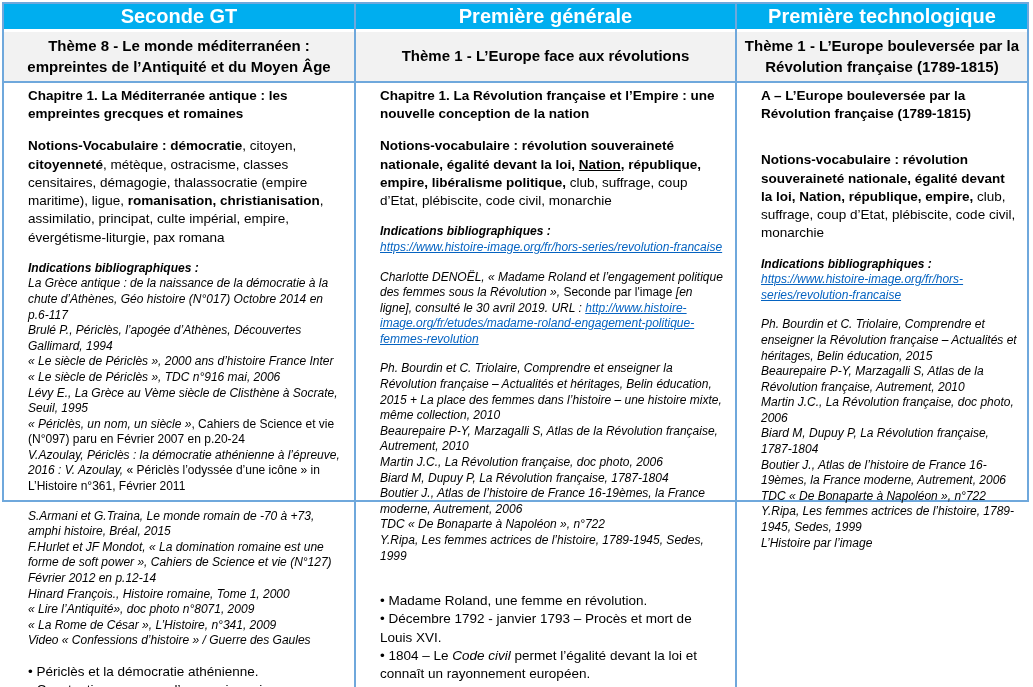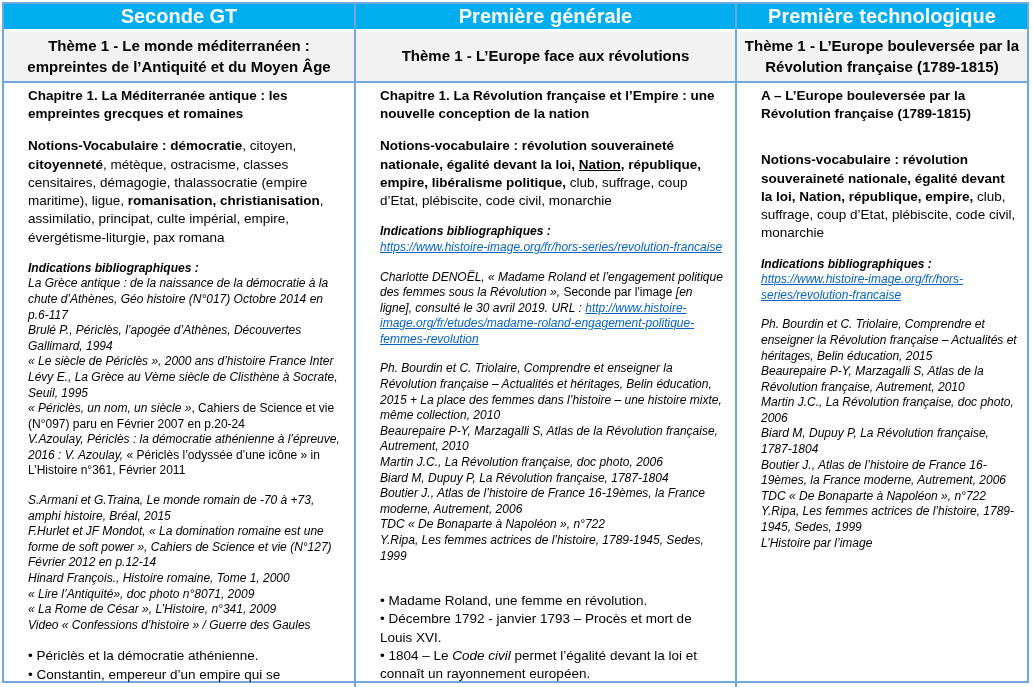--- a/index.html
+++ b/index.html
@@ -5,21 +5,21 @@
   * { box-sizing: border-box; margin: 0; padding: 0; }
   html, body {
     width: 1033px; height: 687px;
     background: #ffffff;
     font-family: "Liberation Sans", sans-serif;
     color: #000;
     overflow: hidden;
   }
   .tbl {
     position: absolute; left: 2px; top: 2px;
-    width: 1027px; height: 681px;
+    width: 1027px; height: 500px;
     border: 2px solid var(--border, #6FA8DC);
     display: grid;
     grid-template-columns: 350px 381px 1fr;
     background: #fff;
   }
   .col { display: flex; flex-direction: column; min-width: 0; }
   .col + .col { border-left: 2px solid var(--border, #6FA8DC); }
   .hdr {
     height: 28px; flex: 0 0 28px;
     background: var(--header_bg, #00AEEF);
@@ -56,31 +56,32 @@
   }
 </style>
 </head>
 <body>
 
 <div class="tbl">
   <div class="col">
     <div class="hdr">
       <span>Seconde GT</span>
     </div>
-    <div class="thm">Thème 1 - Le monde méditerranéen :
+    <div class="thm">Thème 8 - Le monde méditerranéen :
 empreintes de l’Antiquité et du Moyen Âge</div>
     <div class="bod">
         <div class="p txt"><span class="b">Chapitre 1. La Méditerranée antique : les empreintes grecques et romaines</span></div>
         <div class="p sp"></div>
         <div class="p txt"><span class="b">Notions-Vocabulaire : démocratie</span><span>, citoyen, </span><span class="b">citoyenneté</span><span>, métèque, ostracisme, classes censitaires, démagogie, thalassocratie (empire maritime), ligue, </span><span class="b">romanisation, christianisation</span><span>, assimilatio, principat, culte impérial, empire, évergétisme-liturgie, pax romana</span></div>
         <div class="p sp"></div>
         <div class="p bib"><span class="b i">Indications bibliographiques :</span></div>
         <div class="p bib"><span class="i">La Grèce antique : de la naissance de la démocratie à la chute d’Athènes, Géo histoire (N°017) Octobre 2014 en p.6-117</span></div>
         <div class="p bib"><span class="i">Brulé P., Périclès, l’apogée d’Athènes, Découvertes Gallimard, 1994</span></div>
         <div class="p bib"><span class="i">« Le siècle de Périclès », 2000 ans d’histoire France Inter</span></div>
+        <div class="p bib"><span class="i">« Le siècle de Périclès », TDC n°916 mai, 2006</span></div>
         <div class="p bib"><span class="i">Lévy E., La Grèce au Vème siècle de Clisthène à Socrate, Seuil, 1995</span></div>
         <div class="p bib"><span class="i">« Périclès, un nom, un siècle »</span><span>, Cahiers de Science et vie (N°097) paru en Février 2007 en p.20-24</span></div>
         <div class="p bib"><span class="i">V.Azoulay, Périclès : la démocratie athénienne à l’épreuve, 2016 : V. Azoulay,</span><span> « Périclès l’odyssée d’une icône » in L’Histoire n°361, Février 2011</span></div>
         <div class="p sp"></div>
         <div class="p bib"><span class="i">S.Armani et G.Traina, Le monde romain de -70 à +73, amphi histoire, Bréal, 2015</span></div>
         <div class="p bib"><span class="i">F.Hurlet et JF Mondot,  « La domination romaine est une forme de soft power », Cahiers de Science et vie (N°127) Février 2012 en p.12-14</span></div>
         <div class="p bib"><span class="i">Hinard François., Histoire romaine, Tome 1, 2000</span></div>
         <div class="p bib"><span class="i">« Lire l’Antiquité», doc photo n°8071, 2009</span></div>
         <div class="p bib"><span class="i"> « La Rome de César », L’Histoire, n°341, 2009</span></div>
         <div class="p bib"><span class="i">Video « Confessions d’histoire » / Guerre des Gaules</span></div>

